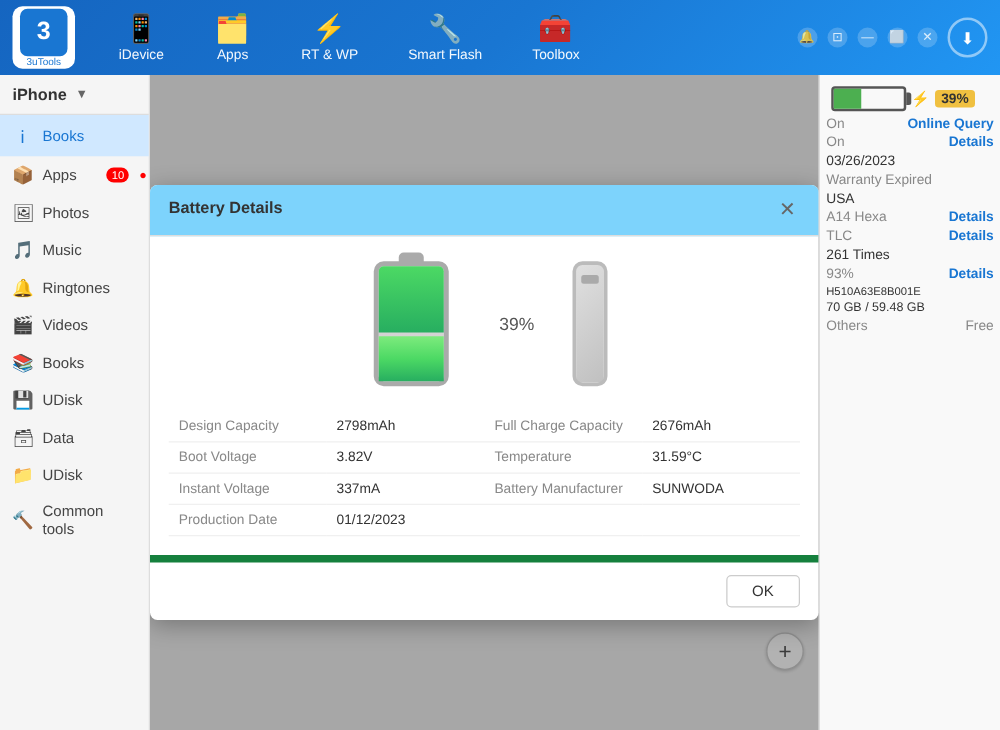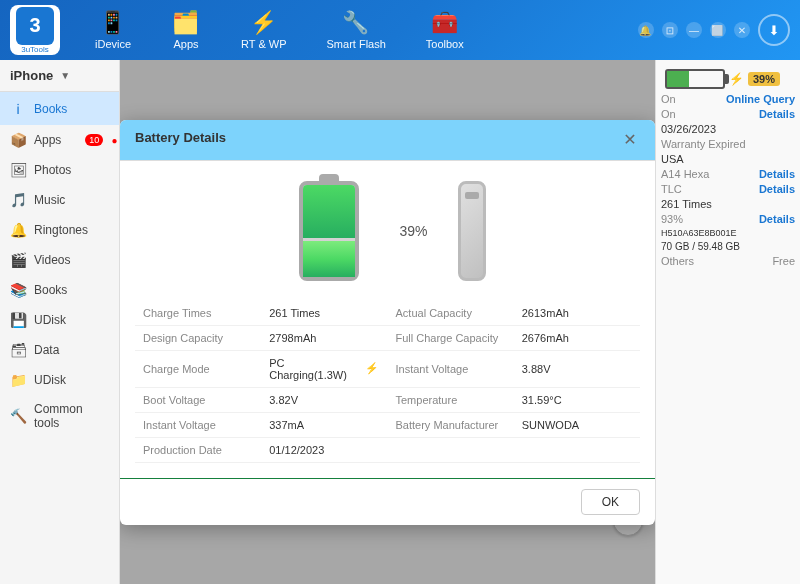--- a/index.html
+++ b/index.html
@@ -60,21 +60,21 @@
     .details-table tr { border-bottom: 1px solid #f0f0f0; }
     .details-table td { padding: 6px 8px; font-size: 11px; vertical-align: middle; }
     .details-table td:nth-child(1) { color: #888; width: 25%; }
     .details-table td:nth-child(2) { color: #333; width: 25%; font-weight: 500; }
     .details-table td:nth-child(3) { color: #888; width: 25%; }
     .details-table td:nth-child(4) { color: #333; width: 25%; font-weight: 500; }
     .charge-mode-val { display: flex; align-items: center; gap: 4px; }
     .green-bolt { color: #4caf50; }
 
     
-    .dialog-footer { padding: 10px 15px; border-top: 1px solid #15803d; display: flex; justify-content: flex-end; }
+    .dialog-footer { padding: 10px 15px; border-top: 6px solid #15803d; display: flex; justify-content: flex-end; }
     .ok-btn { background: white; border: 1px solid #ccc; border-radius: 4px; padding: 5px 20px; cursor: pointer; font-size: 12px; color: #333; }
 
     
     .add-btn { position: absolute; bottom: 50px; right: 10px; width: 30px; height: 30px; border-radius: 50%; background: white; border: 1px solid #ccc; display: flex; align-items: center; justify-content: center; cursor: pointer; font-size: 18px; color: #555; box-shadow: 0 1px 3px rgba(0,0,0,0.2); }
   </style>
 </head>
 <body>
 
 <div class="titlebar">
   <div class="logo">
@@ -196,42 +196,25 @@
             </div>
             <span class="battery-pct-label">39%</span>
 
             <div style="width:28px;height:100px;border:3px solid #bbb;border-radius:8px;background:linear-gradient(135deg,#e0e0e0,#c0c0c0);position:relative;display:flex;flex-direction:column;align-items:center;padding-top:8px;">
               <div style="width:14px;height:7px;background:#aaa;border-radius:2px;margin-bottom:5px;"></div>
             </div>
           </div>
 
           <table class="details-table">
             <tbody>
-                <tr>
-              <td>Charge Times</td>
-              <td>261 Times</td>
-              <td>Actual Capacity</td>
-              <td>2613mAh</td>
-            </tr>
             <tr>
               <td>Design Capacity</td>
               <td>2798mAh</td>
               <td>Full Charge Capacity</td>
               <td>2676mAh</td>
-            </tr>
-            <tr>
-              <td>Charge Mode</td>
-              <td>
-                <div class="charge-mode-val">
-                  <span>PC Charging(1.3W)</span>
-                  <span class="green-bolt">⚡</span>
-                </div>
-              </td>
-              <td>Instant Voltage</td>
-              <td>3.88V</td>
             </tr>
             <tr>
               <td>Boot Voltage</td>
               <td>3.82V</td>
               <td>Temperature</td>
               <td>31.59°C</td>
             </tr>
             <tr>
               <td>Instant Voltage</td>
               <td>337mA</td>

